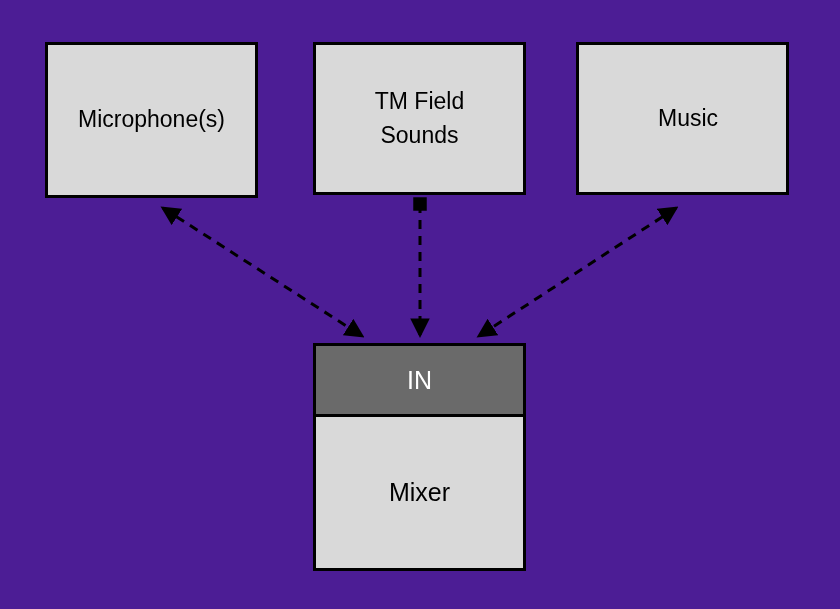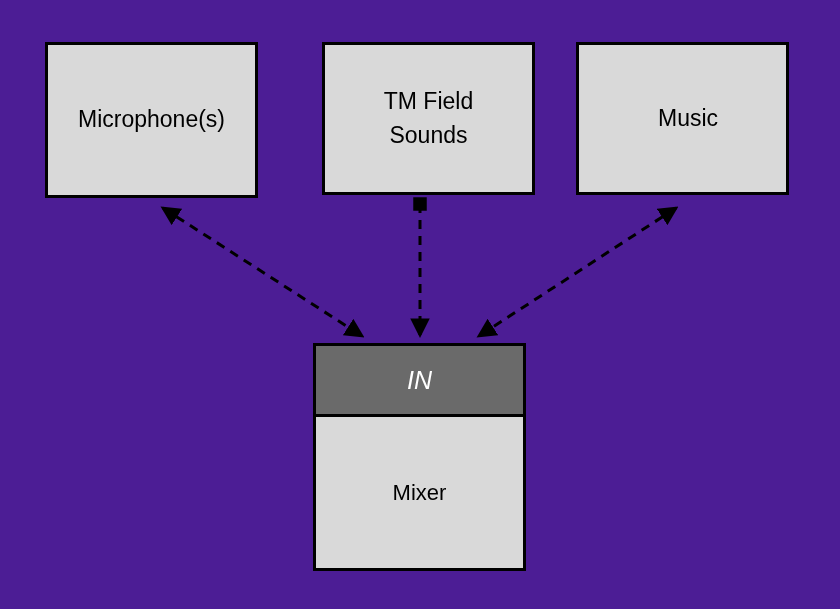--- a/index.html
+++ b/index.html
@@ -22,21 +22,21 @@
     box-sizing: border-box;
     display: flex;
     align-items: center;
     justify-content: center;
     text-align: center;
     font-size: 23px;
     color: #000000;
     line-height: 1.45;
   }
   .node-microphones { left: 45px;  top: 42px; width: 213px; height: 156px; }
-  .node-tm          { left: 322px; top: 42px; width: 213px; height: 153px; }
+  .node-tm          { left: 313px; top: 42px; width: 213px; height: 153px; }
   .node-music       { left: 576px; top: 42px; width: 213px; height: 153px; padding-left: 11px; }
   .node-tm .label { max-width: 135px; }
 
   .mixer {
     position: absolute;
     left: 313px; top: 343px;
     width: 213px; height: 228px;
     border: 3px solid #000000;
     box-sizing: border-box;
     background: #d9d9d9;
@@ -46,28 +46,27 @@
   .mixer-in {
     height: 68px;
     flex: 0 0 68px;
     background: #6a6a6a;
     color: #ffffff;
     border-bottom: 3px solid #000000;
     display: flex;
     align-items: center;
     justify-content: center;
     font-size: 25px;
-    font-style: italic;
   }
   .mixer-body {
     flex: 1 1 auto;
     display: flex;
     align-items: center;
     justify-content: center;
-    font-size: 22px;
+    font-size: 25px;
     color: #000000;
   }
   .connector-layer {
     position: absolute;
     left: 0; top: 0;
     width: 840px; height: 609px;
     pointer-events: none;
   }
 </style>
 </head>

